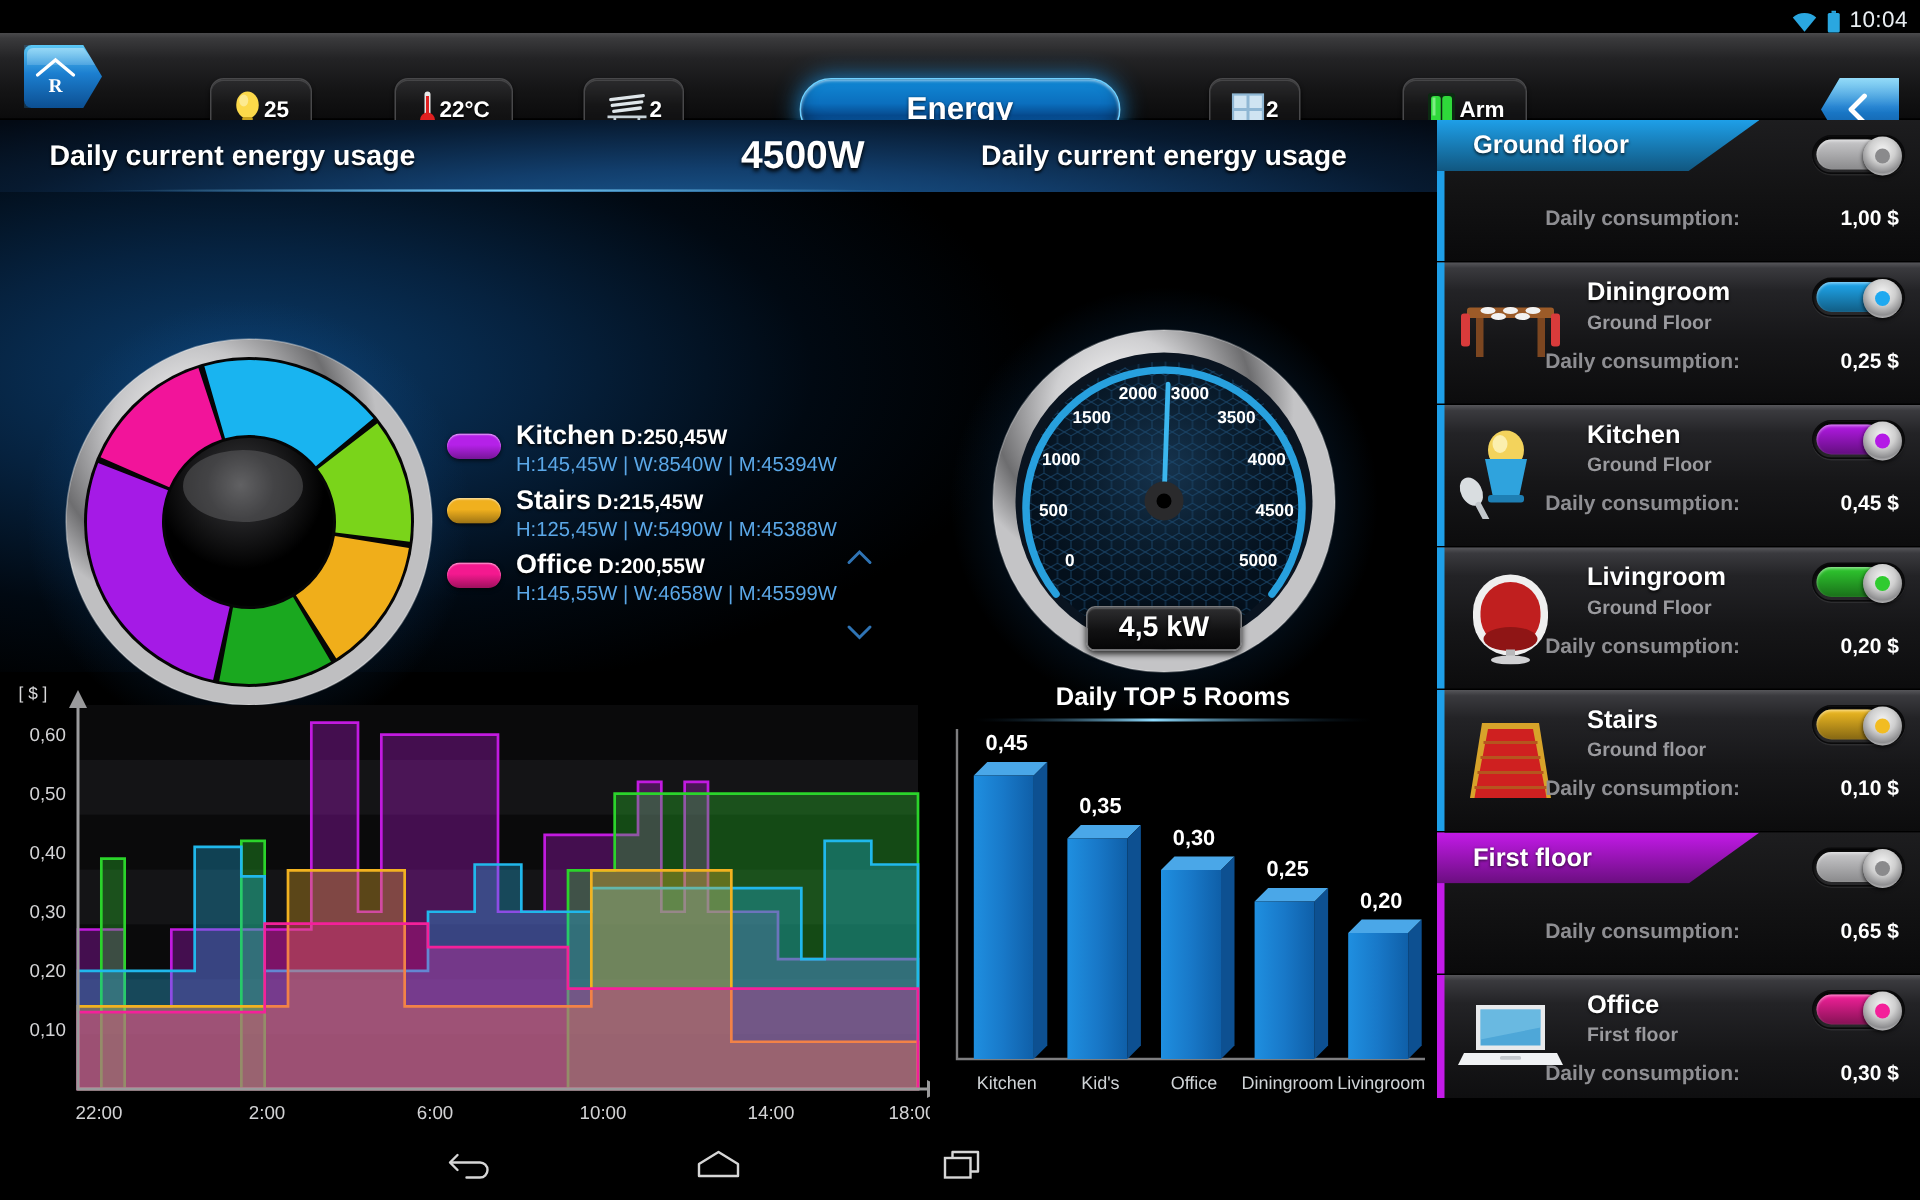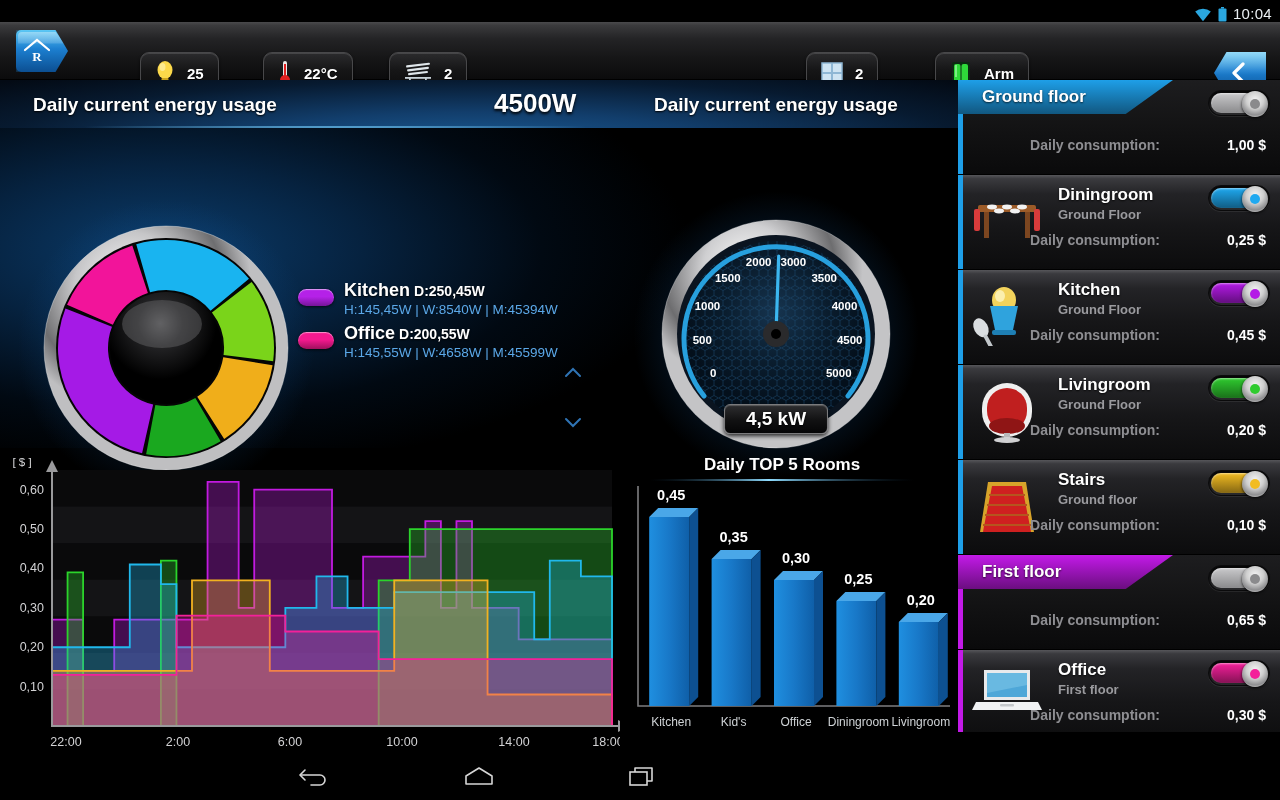--- a/index.html
+++ b/index.html
@@ -22,21 +22,21 @@
     clip-path:polygon(0% 0%, 76% 0%, 100% 50%, 76% 100%, 0% 100%, 0% 0%);
     border-radius:5px 0 0 5px;
     box-shadow:0 0 14px rgba(40,150,230,.85); }
   .hex::after { content:""; position:absolute; inset:2px 3px 50% 2px;
     background:linear-gradient(180deg,rgba(255,255,255,.38),rgba(255,255,255,0));
     clip-path:polygon(0% 0%, 80% 0%, 100% 60%, 0% 60%); border-radius:4px 0 0 0; }
   .hex-glyph { position:absolute; left:6px; top:7px; width:30px; height:28px; z-index:3; }
 
   .pill { height:42px; border-radius:9px; background:linear-gradient(180deg,#2b2b2d 0%,#161617 42%,#0a0a0b 100%);
     border:1px solid #48484a; box-shadow:inset 0 1px 0 rgba(255,255,255,.13), 0 2px 3px rgba(0,0,0,.7);
-    display:flex; align-items:center; gap:12px; padding:0 14px; color:#fff; font-size:15px; font-weight:bold; }
+    display:flex; align-items:center; gap:1px; padding:0 14px; color:#fff; font-size:15px; font-weight:bold; }
   .pill .val { font-size:15px; font-weight:bold; color:#fff; text-shadow:0 1px 1px #000; }
 
   .energy-btn { position:absolute; left:533px; top:30px; width:214px; height:42px; border-radius:21px;
     background:linear-gradient(180deg,#1189d6 0%,#0b6fbe 40%,#064a8e 60%,#0a63ad 100%);
     border:1px solid #6fd0ff;
     box-shadow:0 0 16px rgba(30,150,230,.9), inset 0 1px 2px rgba(255,255,255,.55), inset 0 -6px 10px rgba(0,0,0,.35);
     display:flex; align-items:center; justify-content:center; }
   .energy-btn span { color:#fff; font-size:21px; font-weight:bold; text-shadow:0 1px 2px rgba(0,0,0,.8); }
 
   .tb-back { position:absolute; right:14px; top:30px; width:52px; height:42px; }
@@ -180,20 +180,23 @@
         <rect x="3" y="6" width="22" height="2.2" rx="1" transform="rotate(-7 14 7)"></rect>
         <rect x="4" y="10" width="20" height="2.2" rx="1" transform="rotate(-7 14 11)"></rect>
       </g>
       <rect x="1" y="15" width="26" height="1.8" fill="#c8d2d8"></rect>
       <rect x="5" y="16" width="1.8" height="5" fill="#c8d2d8"></rect>
       <rect x="21" y="16" width="1.8" height="5" fill="#c8d2d8"></rect>
     </svg>
     <span class="val">2</span>
   </div>
 
+  <div class="energy-btn">
+    <span>Energy</span>
+  </div>
 
   <div class="pill" style="position:absolute; left:806px; top:30px;">
     <svg width="22" height="22" viewBox="0 0 22 22">
       <rect x="1" y="1" width="20" height="20" fill="#cfe4f2" stroke="#8fb7d4" stroke-width="1.5"></rect>
       <rect x="10" y="1" width="2" height="20" fill="#8fb7d4"></rect>
       <rect x="1" y="10" width="20" height="2" fill="#8fb7d4"></rect>
     </svg>
     <span class="val">2</span>
   </div>
 
@@ -257,20 +260,25 @@
         <circle cx="124" cy="124" r="122" fill="none" stroke="rgba(255,255,255,.35)" stroke-width="1"></circle>
       </svg>
     </div>
 
     <div class="legend">
       <div id="legend-rows">
           <div class="lg-row">
             <div class="lg-sw" style="background:linear-gradient(180deg,#b521e8,#b521e8 45%,rgba(0,0,0,.35)),#b521e8"></div>
             <div class="lg-name">Kitchen<span class="lg-d">D:250,45W</span></div>
             <div class="lg-sub">H:145,45W | W:8540W | M:45394W</div>
+          </div>
+          <div class="lg-row">
+            <div class="lg-sw" style="background:linear-gradient(180deg,#f0b01e,#f0b01e 45%,rgba(0,0,0,.35)),#f0b01e"></div>
+            <div class="lg-name">Stairs<span class="lg-d">D:215,45W</span></div>
+            <div class="lg-sub">H:125,45W | W:5490W | M:45388W</div>
           </div>
           <div class="lg-row">
             <div class="lg-sw" style="background:linear-gradient(180deg,#f4198f,#f4198f 45%,rgba(0,0,0,.35)),#f4198f"></div>
             <div class="lg-name">Office<span class="lg-d">D:200,55W</span></div>
             <div class="lg-sub">H:145,55W | W:4658W | M:45599W</div>
           </div>
         </div>
     </div>
     <div class="lg-arrow" style="top:236px">
       <svg width="18" height="11" viewBox="0 0 18 11">

